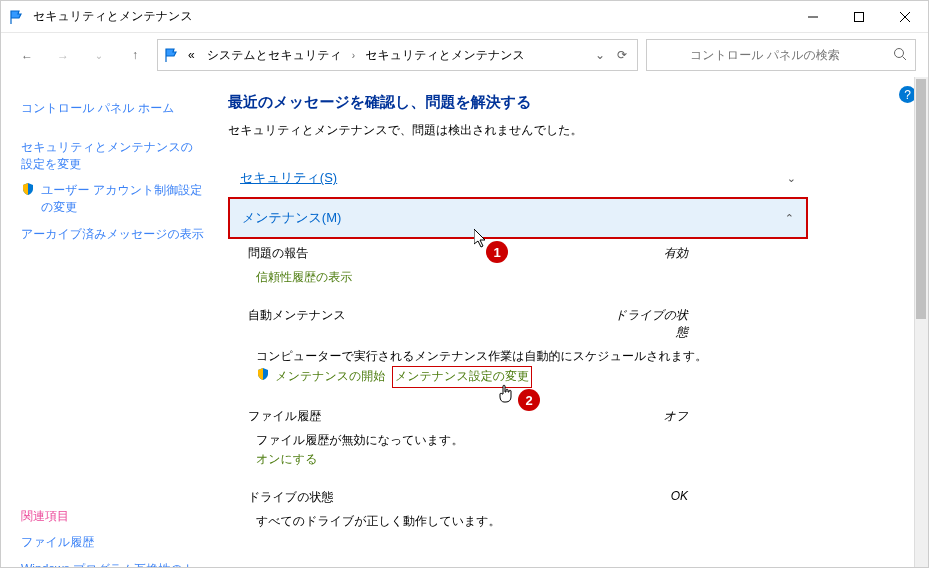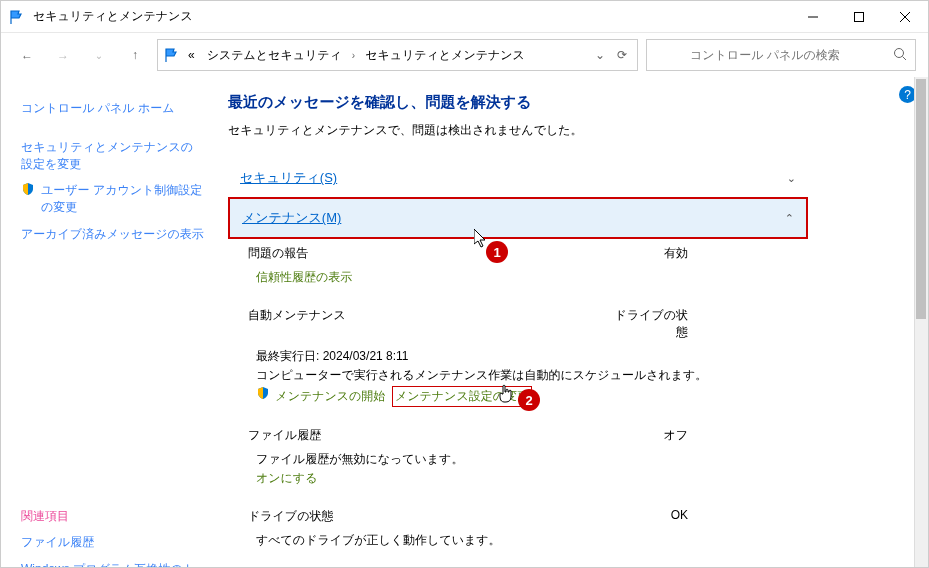--- a/index.html
+++ b/index.html
@@ -34,21 +34,21 @@
   .collapsible { position: relative; }
   .collapsible .row-head { display: flex; align-items: center; width: 580px; padding: 10px 12px; cursor: pointer; }
   .collapsible .row-head .label { color: #0066cc; font-size: 13px; }
   .collapsible .row-head .chev { margin-left: auto; color: #555; font-size: 11px; }
   .maint-head { border: 2px solid #c00; background: #e5f1fb; }
   .maint-head .chev { color: #333; }
   
   .section-body { padding-left: 12px; }
   .item-row { display: flex; width: 560px; padding: 6px 8px; }
   .item-row .lbl { flex: 0 0 360px; font-size: 12px; }
-  .item-row .val { font-size: 12px; text-align: right; width: 80px; }
+  .item-row .val { font-size: 12px; text-align: right; width: 80px; font-style: italic; }
   .sub { padding-left: 16px; font-size: 12px; line-height: 1.6; }
   .sub a { color: #4d7c0f; text-decoration: none; cursor: pointer; }
   .shield-sm { display: inline-block; vertical-align: middle; margin-right: 2px; }
   .hl-box { border: 1px solid #c00; display: inline-block; padding: 0 2px; }
   
   .help-badge { position: absolute; top: 85px; right: 12px; width: 17px; height: 17px; border-radius: 50%; background: #0078d4; color: #fff; font-size: 12px; display: flex; align-items: center; justify-content: center; cursor: pointer; }
   
   .cursor-arrow { position: absolute; top: 228px; left: 473px; font-size: 16px; color: #000; pointer-events: none; z-index: 10; }
   .cursor-hand { position: absolute; top: 383px; left: 496px; font-size: 14px; color: #000; pointer-events: none; z-index: 10; }
   
@@ -150,38 +150,37 @@
 
     <div class="collapsible">
       <div class="row-head">
         <span class="label"><span><span style="text-decoration:underline">セキュリティ(S)</span></span></span>
         <span class="chev">⌄</span>
       </div>
     </div>
 
     <div class="collapsible">
       <div class="row-head maint-head">
-        <span class="label"><span><span style="text-decoration:underline">メンテナンス(M)</span></span></span>
+        <span class="label"><span><span style="">メンテナンス(M)</span></span></span>
         <span class="chev">⌃</span>
       </div>
 
       <div class="section-body">
 
         <div class="item-row">
           <span class="lbl">問題の報告</span>
           <span class="val">有効</span>
         </div>
         <div class="sub"><a>信頼性履歴の表示</a></div>
         <div style="height:14px"></div>
 
         <div class="item-row">
           <span class="lbl">自動メンテナンス</span>
           <span class="val">ドライブの状態</span>
         </div>
-        <div class="sub">最終実行日: 2024/03/21 8:11</div>
         <div class="sub">コンピューターで実行されるメンテナンス作業は自動的にスケジュールされます。</div>
         <div class="sub">
           <span class="shield-sm">
             <svg width="14" height="14" viewBox="0 0 14 14">
                 <path d="M7 1 L12 3 L12 7 C12 10 9 12.5 7 13 C5 12.5 2 10 2 7 L2 3 Z" fill="#0078d4"></path>
                 <path d="M7 1 L7 13 C5 12.5 2 10 2 7 L2 3 Z" fill="#ffb900"></path>
               </svg>
           </span>
           <a>メンテナンスの開始</a>
           &nbsp;<span class="hl-box"><a>メンテナンス設定の変更</a></span>

